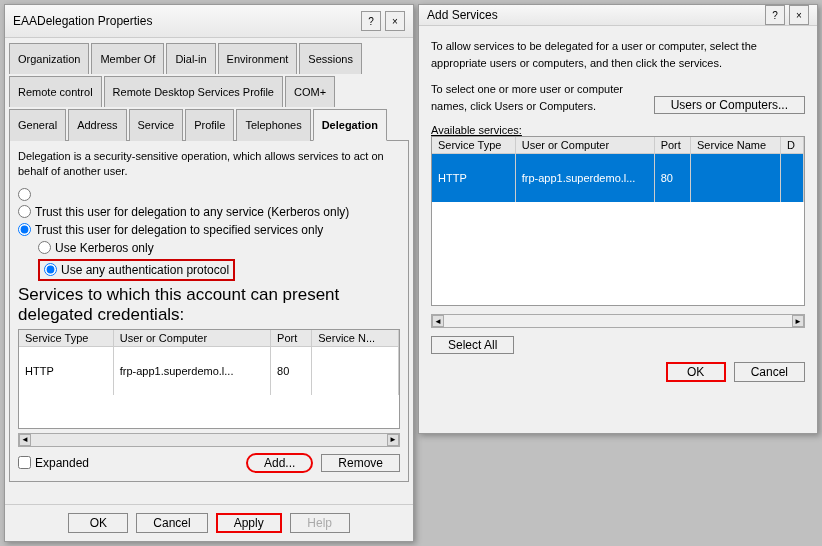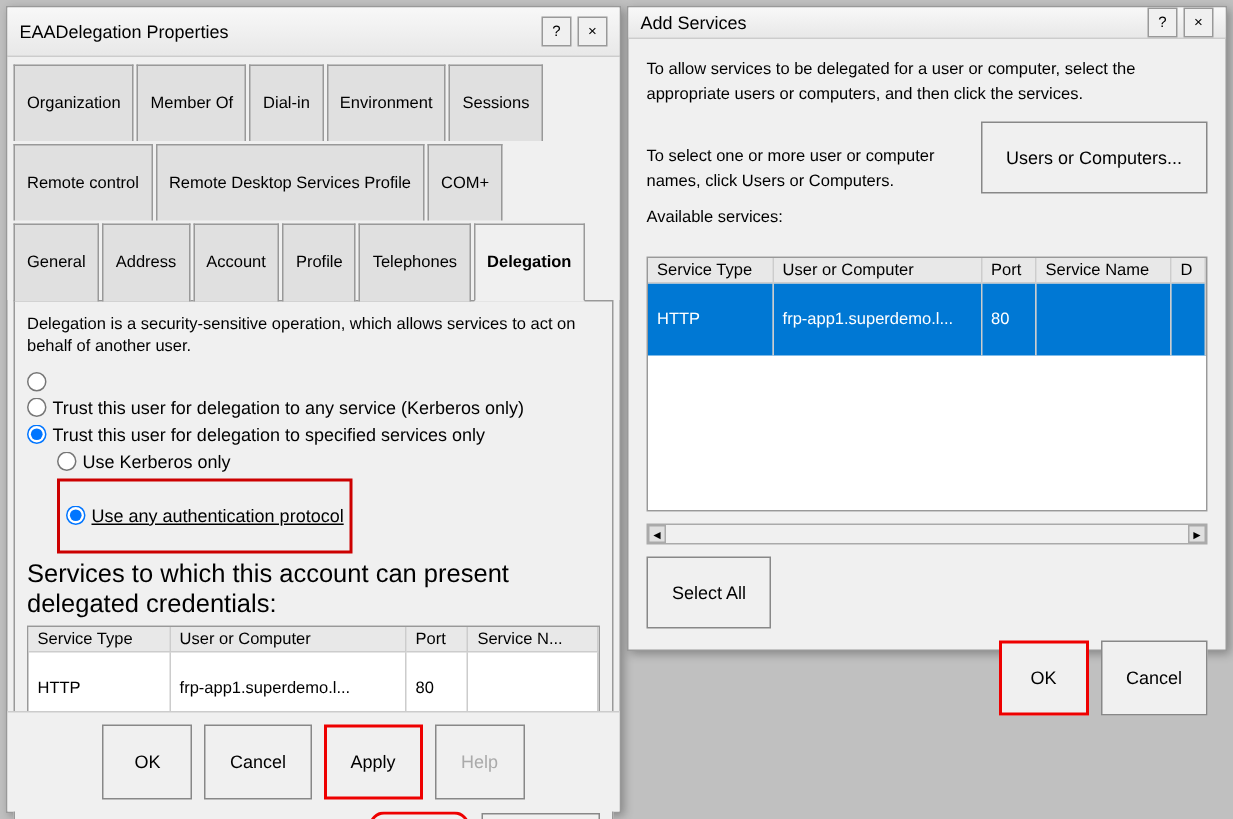--- a/index.html
+++ b/index.html
@@ -39,21 +39,21 @@
     
     .tabs-container {
       background: #f0f0f0;
       padding: 4px 4px 0 4px;
     }
     .tab-row {
       display: flex;
       flex-wrap: wrap;
     }
     .tab {
-      padding: 19px 8px;
+      padding: 9px 8px;
       border: 1px solid #999;
       border-bottom: none;
       background: #e0e0e0;
       cursor: pointer;
       margin-right: 2px;
       margin-bottom: 0;
       font-size: 11px;
       position: relative;
       top: 1px;
     }
@@ -114,21 +114,21 @@
       left: 0;
       right: 0;
       padding: 8px;
       background: #f0f0f0;
       border-top: 1px solid #ccc;
       display: flex;
       justify-content: center;
       gap: 8px;
     }
     .btn {
-      padding: 16px 16px;
+      padding: 1px 16px;
       background: #f0f0f0;
       border: 1px solid #888;
       cursor: pointer;
       font-size: 12px;
       min-width: 60px;
     }
     .btn-highlighted {
       border: 2px solid #e00;
     }
 
@@ -153,43 +153,42 @@
     }
     .add-content { padding: 12px; }
     .add-desc { font-size: 11px; margin-bottom: 10px; line-height: 1.5; }
     .add-select-row {
       display: flex;
       justify-content: space-between;
       align-items: flex-end;
       margin-bottom: 10px;
     }
     .add-select-text { font-size: 11px; flex: 1; margin-right: 8px; line-height: 1.5; }
-    .available-label { font-size: 11px; margin-bottom: 20px; }
+    .available-label { font-size: 11px; margin-bottom: 0; text-decoration: underline; }
     .available-table-container {
       border: 1px solid #999;
       background: #fff;
       height: 170px;
       overflow: auto;
       margin-bottom: 8px;
     }
     .add-footer {
       display: flex;
       justify-content: flex-end;
       gap: 8px;
       margin-top: 8px;
     }
 
     
     .radio-highlight {
       border: 2px solid #cc0000;
-      padding: 16px 4px;
+      padding: 2px 4px;
       display: inline-flex;
       align-items: center;
       gap: 4px;
-      text-decoration: underline;
     }
   </style>
 </head>
 <body>
 
 <div class="main-dialog">
 
   <div class="title-bar">
     <span class="title-bar-text">EAADelegation Properties</span>
     <div class="title-bar-buttons">
@@ -207,21 +206,21 @@
       <div class="tab">Sessions</div>
     </div>
     <div class="tab-row tab-row-2">
       <div class="tab">Remote control</div>
       <div class="tab">Remote Desktop Services Profile</div>
       <div class="tab">COM+</div>
     </div>
     <div class="tab-row tab-row-2">
       <div class="tab">General</div>
       <div class="tab">Address</div>
-      <div class="tab">Account</div>
+      <div class="tab">Service</div>
       <div class="tab">Profile</div>
       <div class="tab">Telephones</div>
       <div class="tab active">Delegation</div>
     </div>
   </div>
 
   <div class="tab-content" style="margin-bottom: 44px;">
     <p class="desc-text">Delegation is a security-sensitive operation, which allows services to act on behalf of another user.</p>
 
     <div class="radio-group">

